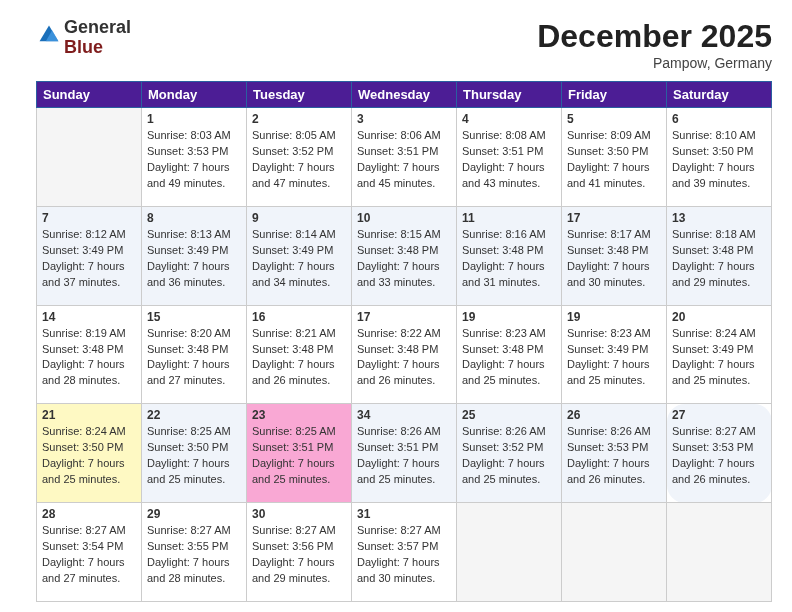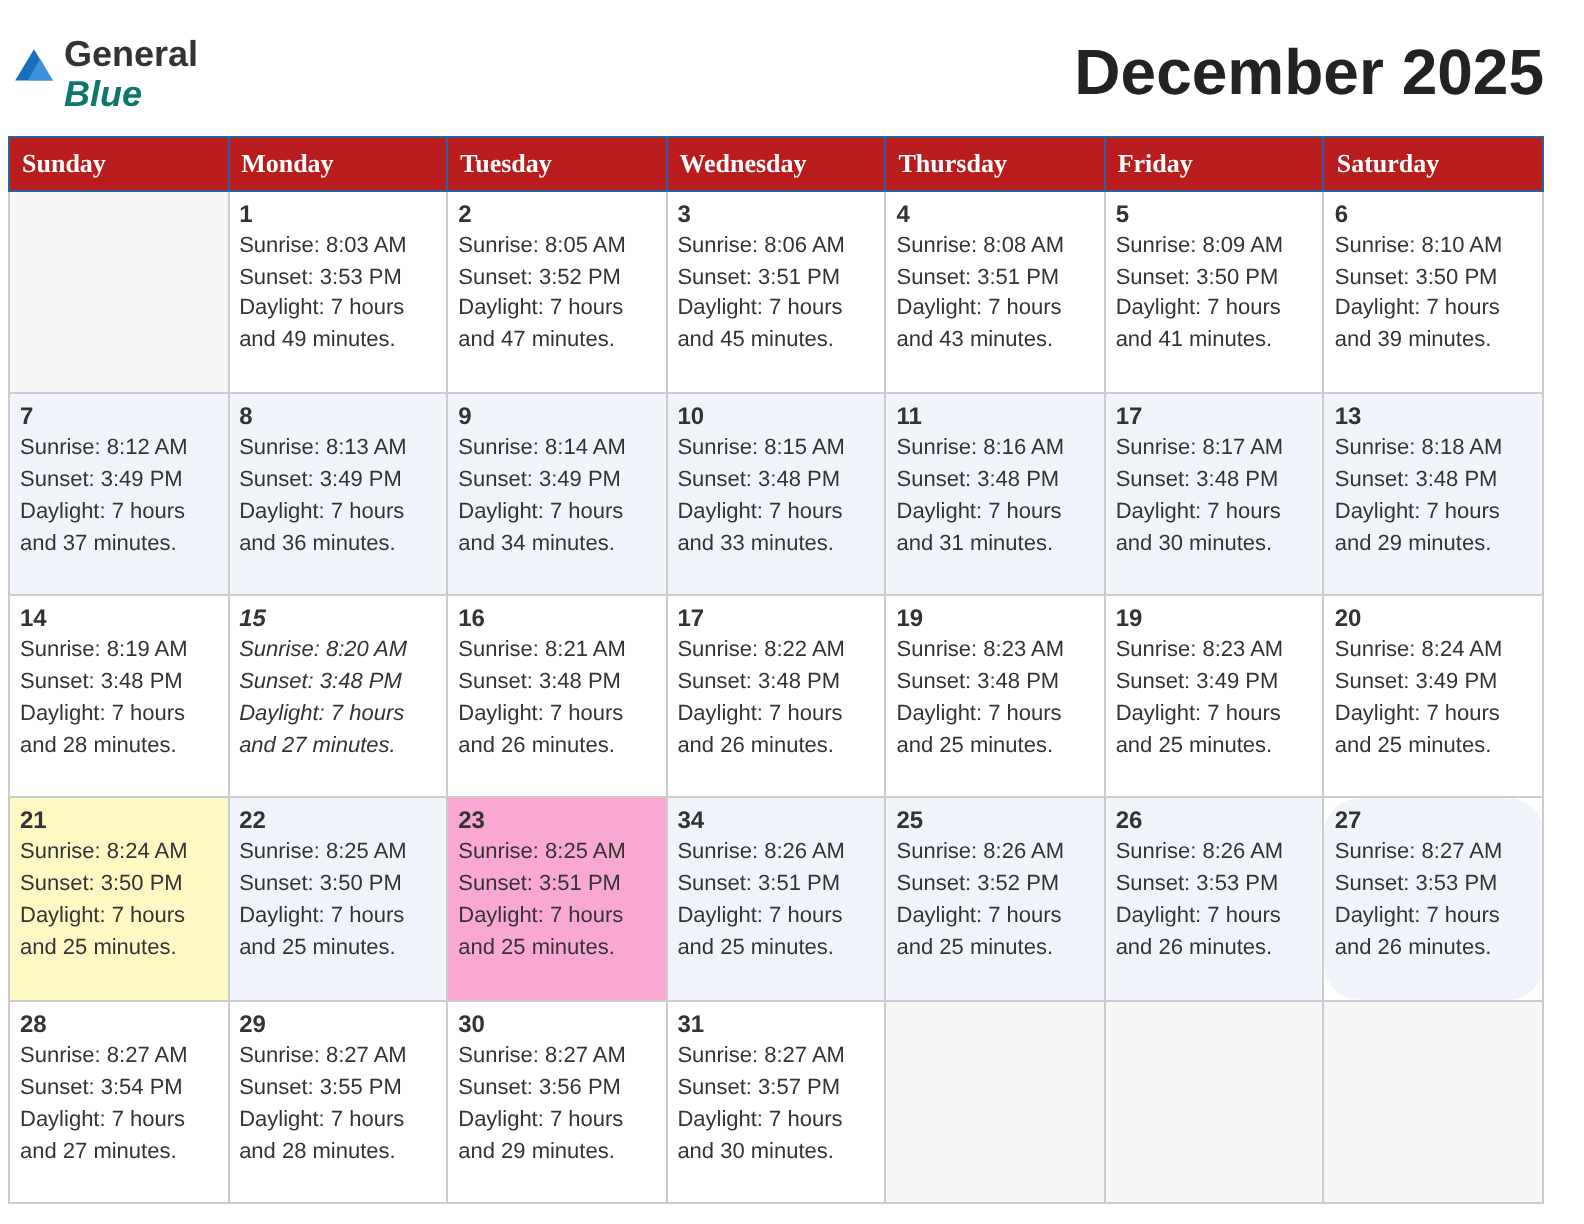--- a/index.html
+++ b/index.html
@@ -6,41 +6,41 @@
     body {
       width: 792px;
       height: 612px;
       font-family: Arial, sans-serif;
       background: #fff;
       overflow: hidden;
     }
     .page {
       width: 792px;
       height: 612px;
-      padding: 18px 20px 10px 4px;
+      padding: 18px 20px 10px 36px;
       display: flex;
       flex-direction: column;
     }
     .header {
       display: flex;
       justify-content: space-between;
       align-items: flex-start;
       margin-bottom: 10px;
     }
     .logo {
       display: flex;
       align-items: center;
     }
     .logo-text {
       font-size: 18px;
       font-weight: bold;
       line-height: 1.1;
     }
     .logo-general { color: #333; }
-    .logo-blue { color: #0f766e; font-style: italic; }
+    .logo-blue { color: #7f1d1d; }
     .logo-icon {
       width: 22px;
       height: 22px;
       margin-left: 2px;
       margin-top: -2px;
     }
     .title-area {
       text-align: right;
     }
     .month-title {
@@ -53,27 +53,26 @@
       color: #444;
     }
     .calendar {
       flex: 1;
       border: 1px solid #ccc;
       border-collapse: collapse;
       width: 100%;
       table-layout: fixed;
     }
     .calendar th {
-      background: #b91c1c;
+      background: #4c1d95;
       color: #fff;
       text-align: left;
       padding: 5px 6px;
       font-size: 13px;
       border: 1px solid #2a5fa0;
-      font-family: Liberation Serif, serif;
     }
     .calendar td {
       border: 1px solid #ccc;
       vertical-align: top;
       padding: 4px 5px;
       font-size: 10.5px;
       color: #333;
       height: 88px;
     }
     .day-num {
@@ -109,20 +108,21 @@
       </div>
       <div style="margin-left:4px;">
         <div class="logo-text">
           <span class="logo-general">General</span><br>
           <span class="logo-blue">Blue</span>
         </div>
       </div>
     </div>
     <div class="title-area">
       <div class="month-title">December 2025</div>
+      <div class="location">Pampow, Germany</div>
     </div>
   </div>
 
   <table class="calendar">
     <thead>
       <tr>
         <th>Sunday</th>
         <th>Monday</th>
         <th>Tuesday</th>
         <th>Wednesday</th>
@@ -187,21 +187,21 @@
           <td style="background: rgb(240, 244, 250);">
             <span class="day-num">13</span>
             <div class="day-info">Sunrise: 8:18 AM<br>Sunset: 3:48 PM<br>Daylight: 7 hours and 29 minutes.</div>
           </td>
         </tr>
         <tr>
           <td style="background: rgb(255, 255, 255);">
             <span class="day-num">14</span>
             <div class="day-info">Sunrise: 8:19 AM<br>Sunset: 3:48 PM<br>Daylight: 7 hours and 28 minutes.</div>
           </td>
-          <td style="background: rgb(255, 255, 255); font-style: italic;">
+          <td style="background: rgb(255, 255, 255);">
             <span class="day-num">15</span>
             <div class="day-info">Sunrise: 8:20 AM<br>Sunset: 3:48 PM<br>Daylight: 7 hours and 27 minutes.</div>
           </td>
           <td style="background: rgb(255, 255, 255);">
             <span class="day-num">16</span>
             <div class="day-info">Sunrise: 8:21 AM<br>Sunset: 3:48 PM<br>Daylight: 7 hours and 26 minutes.</div>
           </td>
           <td style="background: rgb(255, 255, 255);">
             <span class="day-num">17</span>
             <div class="day-info">Sunrise: 8:22 AM<br>Sunset: 3:48 PM<br>Daylight: 7 hours and 26 minutes.</div>

